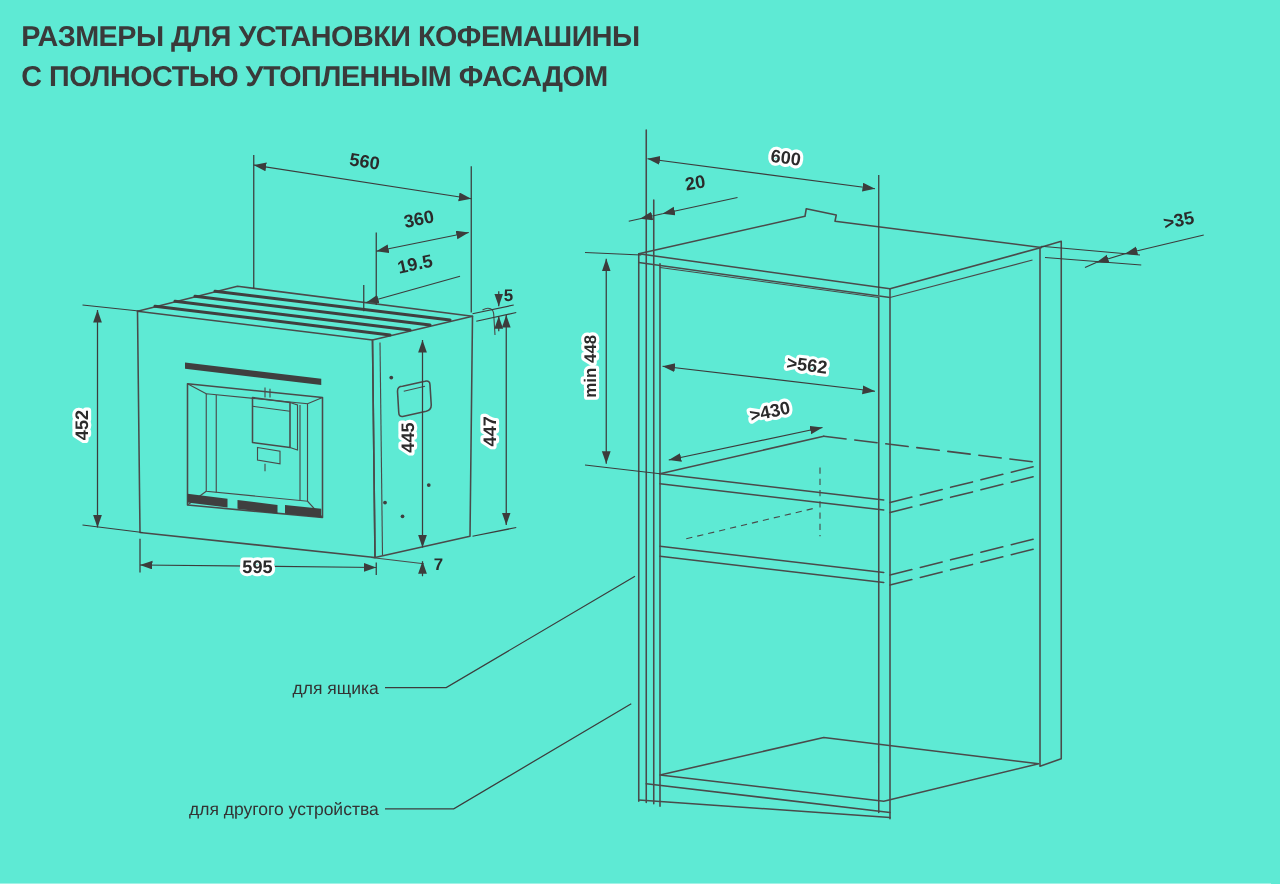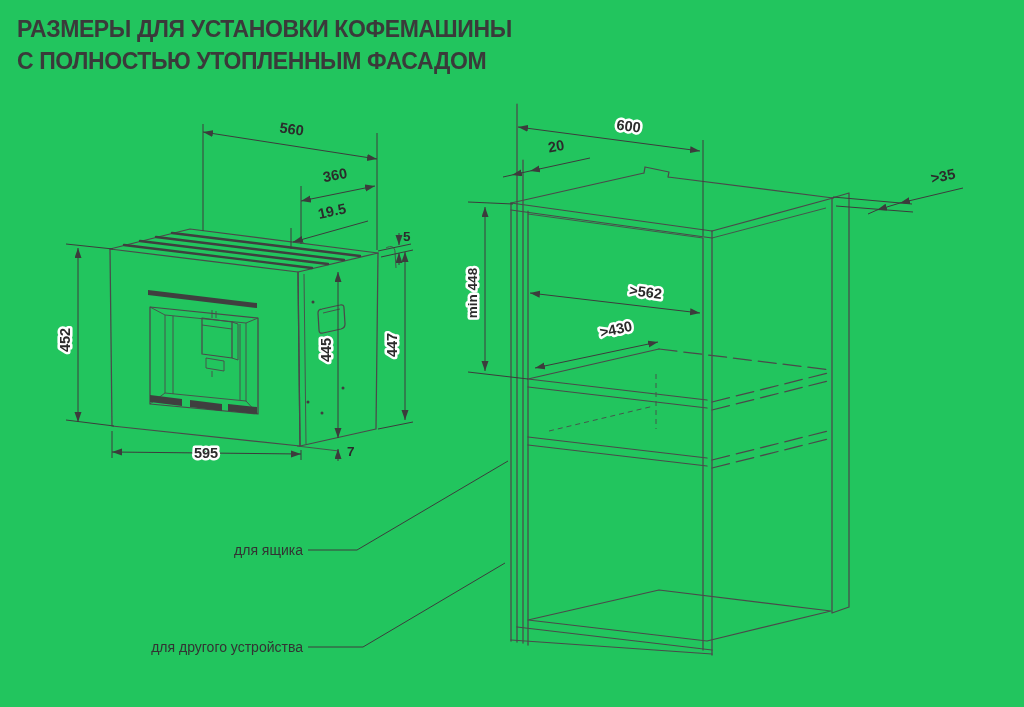--- a/index.html
+++ b/index.html
@@ -1,16 +1,16 @@
 <!DOCTYPE html>
 <html><head>
 <meta charset="utf-8">
 <style>
   html,body{margin:0;padding:0;background:#ffffff;}
-  .page{position:relative;width:1024px;height:707px;background:#22c55e;overflow:hidden;
+  .page{position:relative;width:1024px;height:707px;background:#5eead4;overflow:hidden;
         font-family:"Liberation Sans", sans-serif;}
   svg{display:block}
   .struct{stroke:#4a4a4a;stroke-width:1.25;fill:none;stroke-linejoin:round;stroke-linecap:round;}
   .thin{stroke:#4a4a4a;stroke-width:0.9;fill:none;}
   .slat{stroke:#3f3f3f;stroke-width:2.4;fill:none;stroke-linecap:round;}
   .dark{fill:#3f3f3f;stroke:none;}
   .dim{stroke:#3c3c3c;stroke-width:1;fill:none;}
   .dashed{stroke-dasharray:5 4;}
   .broken{stroke-dasharray:18 7;}
   .dimtext{font-family:"Liberation Sans", sans-serif;font-weight:bold;font-size:13.5px;fill:#2b2b2b;}

